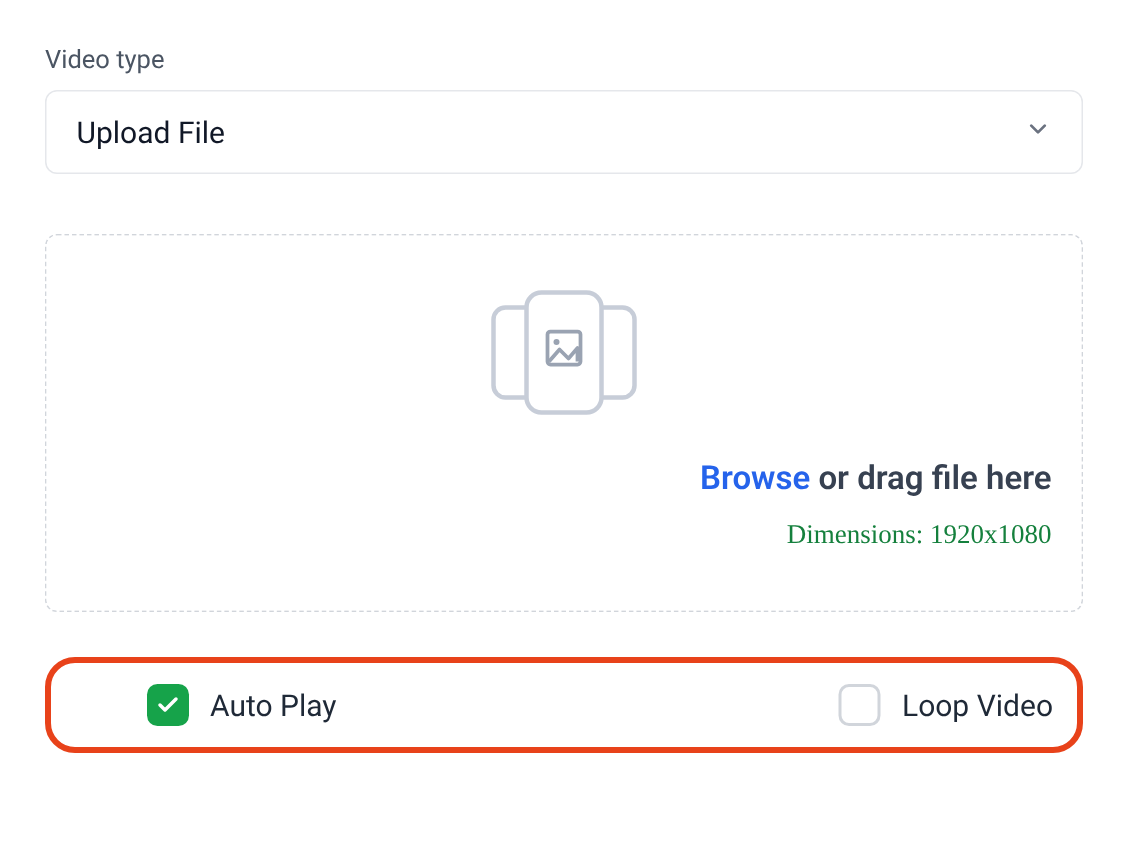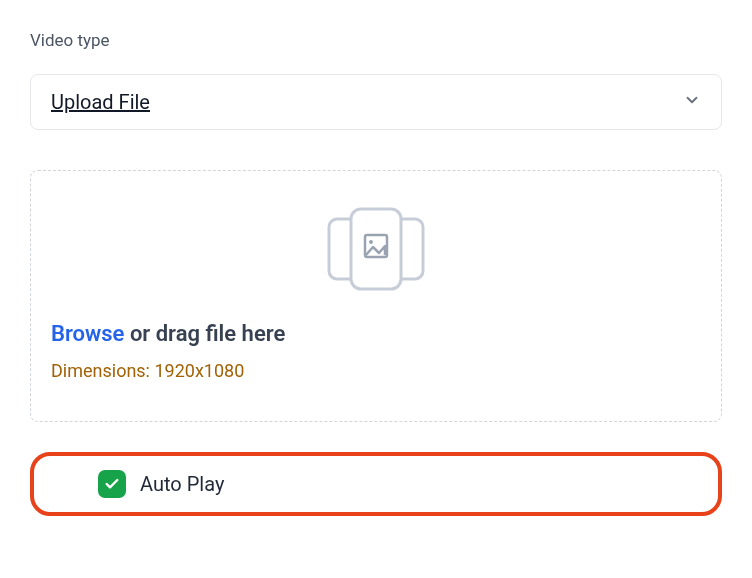--- a/index.html
+++ b/index.html
@@ -10,48 +10,47 @@
     body {
       font-family: -apple-system, BlinkMacSystemFont, "Segoe UI", Roboto, Helvetica, Arial, sans-serif;
       background: #fff;
       padding: 30px;
       width: 752px;
       color: #374151;
     }
     .field-label {
       font-size: 17px;
       color: #4b5563;
-      margin-bottom: 24px;
+      margin-bottom: 10px;
     }
     .select-wrapper {
       position: relative;
       width: 100%;
       border: 1px solid #e5e7eb;
       border-radius: 8px;
       height: 56px;
       display: flex;
       align-items: center;
       padding: 0 20px;
       cursor: pointer;
       margin-bottom: 40px;
     }
     .select-value {
       font-size: 20px;
       color: #111827;
       flex: 1;
-      text-decoration: underline;
     }
     .chevron {
       color: #6b7280;
     }
     .dropzone {
       border: 1px dashed #d1d5db;
       border-radius: 8px;
       padding: 30px 20px 30px 20px;
-      text-align: left;
+      text-align: right;
       margin-bottom: 30px;
     }
     .dz-icon-wrap {
       display: flex;
       justify-content: center;
       margin-bottom: 20px;
     }
     .dz-text-main {
       font-size: 22px;
       color: #374151;
@@ -60,22 +59,23 @@
     .dz-text-main .browse {
       color: #2563eb;
       font-weight: 600;
       cursor: pointer;
     }
     .dz-text-main .rest {
       font-weight: 600;
     }
     .dz-sub {
       font-size: 18px;
-      color: #a16207;
+      color: #15803d;
       margin-bottom: 10px;
+      font-family: Liberation Serif, serif;
     }
     .checkbox-row {
       display: flex;
       align-items: center;
       justify-content: space-between;
       border: 4px solid #e8421a;
       border-radius: 20px;
       padding: 14px 16px;
     }
     .checkbox-item {
@@ -143,13 +143,17 @@
 
 <div class="checkbox-row">
   <div class="checkbox-item">
     <div class="cb checked">
       <svg width="16" height="16" viewBox="0 0 24 24" fill="none" stroke="#ffffff" stroke-width="3.5" stroke-linecap="round" stroke-linejoin="round">
           <polyline points="20 6 9 17 4 12"></polyline>
         </svg>
     </div>
     <span class="cb-label">Auto Play</span>
   </div>
+  <div class="checkbox-item">
+    <div class="cb unchecked"></div>
+    <span class="cb-label">Loop Video</span>
+  </div>
 </div>
 
 </body></html>

